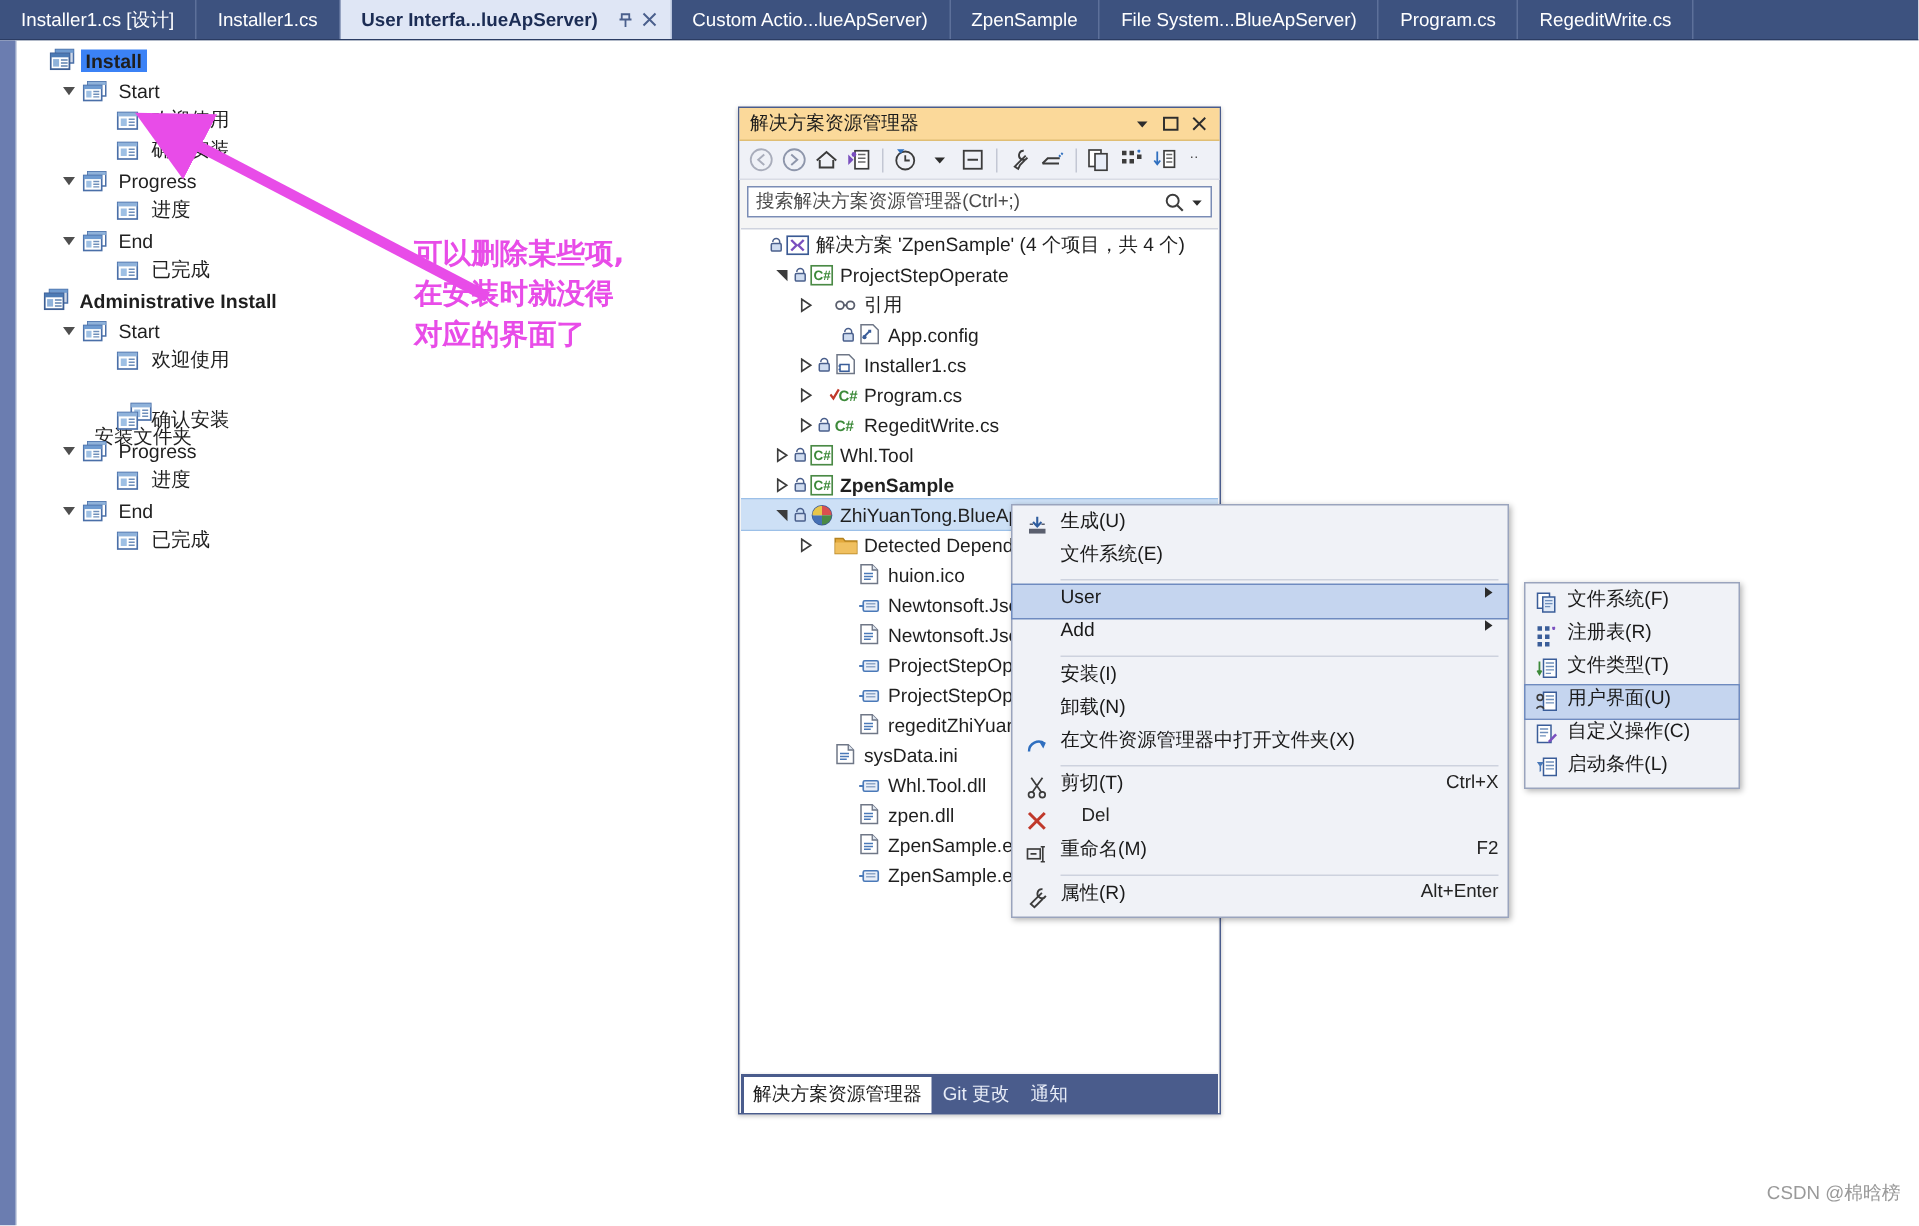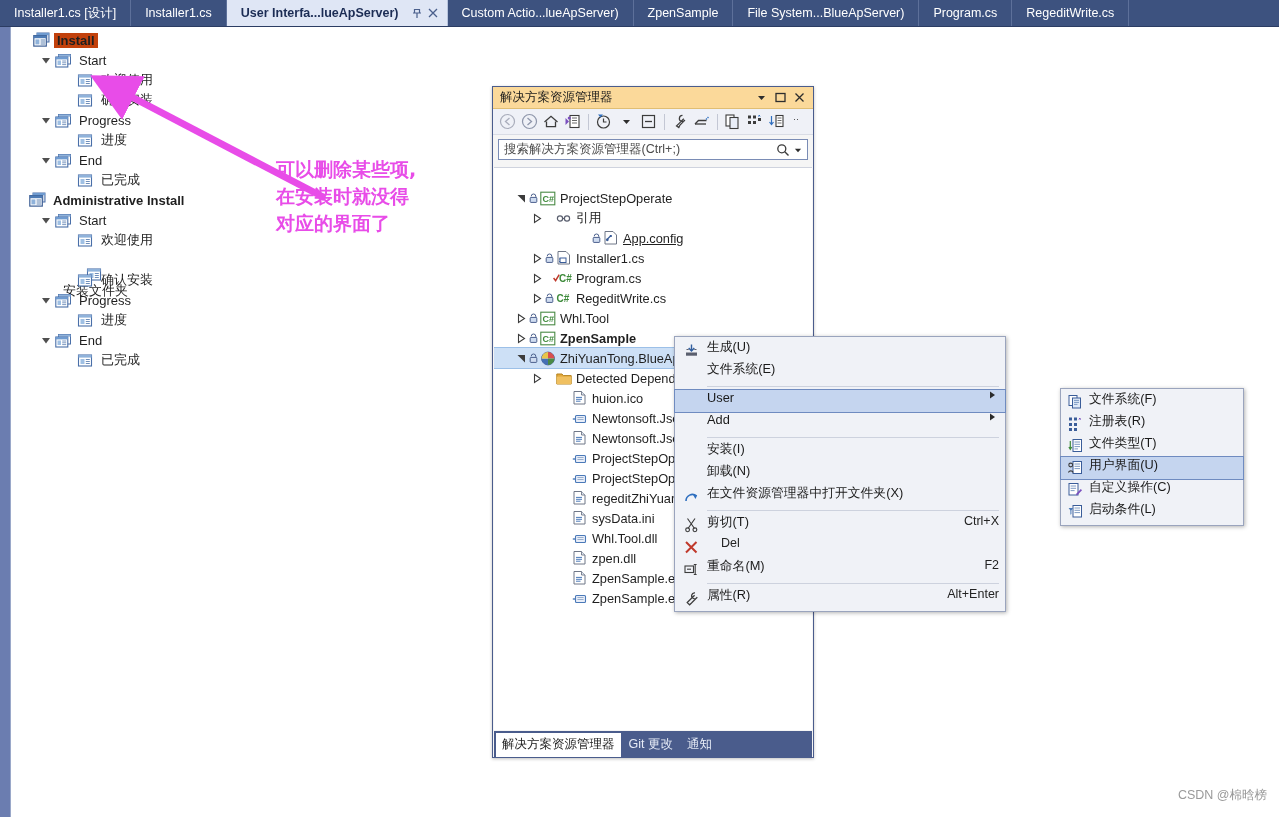--- a/index.html
+++ b/index.html
@@ -51,34 +51,34 @@
     position:absolute; height:20px; display:flex; align-items:center;
     font-size:13px; color:#1f1f1f; white-space:nowrap;
   }
   .chev {
     width:16px; height:16px; display:inline-flex; align-items:center; justify-content:center;
     color:#4f4f4f; flex:0 0 auto;
   }
   .tree-ico { width:18px; height:16px; display:inline-flex; align-items:center; justify-content:center; flex:0 0 auto; margin-right:4px;}
   .tree-label { padding:0 3px; }
   .tree-row.root > .tree-label { font-weight:bold; }
-  .tree-row.selected > .tree-label { background:#c2410c; }
+  .tree-row.selected > .tree-label { background:#3b82f6; }
 
   
   #annot-svg { position:absolute; left:0; top:0; width:1279px; height:817px; pointer-events:none; }
   #annot-text {
     position:absolute; left:276px; top:156px;
     color:#e84ce8; font-size:19px; font-weight:bold; line-height:27px;
     font-family: "DejaVu Sans", sans-serif;
     white-space:pre;
   }
 
   
   #solexp {
-    position:absolute; left:492px; top:86px; width:322px; height:672px;
+    position:absolute; left:492px; top:71px; width:322px; height:672px;
     background:#f5f5f5; border:1px solid #4a5c8c;
     box-shadow:0 1px 3px rgba(0,0,0,.25);
   }
   #se-title {
     height:22px; background:#fbd99a; display:flex; align-items:center;
     padding:0 4px 0 7px; border-bottom:1px solid #e0be74;
   }
   #se-title .t { flex:1; font-size:12.5px; color:#1b1b1b; }
   .se-winbtn { width:19px; height:18px; display:flex; align-items:center; justify-content:center; color:#3a3a3a;}
   #se-toolbar {
@@ -126,21 +126,21 @@
     padding:0 6px 0 0;
   }
   .mi.hl { background:#c5d5ef; outline:1px solid #6f8bc0; }
   .mi-ico { width:32px; display:flex; align-items:center; justify-content:center; flex:0 0 auto; }
   .mi-label { flex:1; }
   .mi-key { color:#232323; font-size:12.5px; padding-left:14px; }
   .mi-arrow { width:14px; text-align:center; font-size:9px; color:#2b2b2b; }
   .msep { height:1px; background:#cdd2de; margin:3px 6px 3px 32px; }
 
   #submenu {
-    position:absolute; left:1060px; top:388px; width:184px;
+    position:absolute; left:1016px; top:388px; width:144px;
     background:#f0f2f7; border:1px solid #9aa4bd; padding:2px 0;
     box-shadow:1px 1px 4px rgba(0,0,0,.3);
   }
   #submenu .mi-ico { width:28px; }
 
   
   #watermark {
     position:absolute; right:12px; bottom:13px;
     font-size:12.5px; color:#9a9a9a;
   }
@@ -604,20 +604,40 @@
           </svg>
       </div>
       <div style="display:flex;align-items:center;padding:0 2px 0 4px;">
         <svg width="8" height="8" viewBox="0 0 9 9">
             <polygon points="1,3 8,3 4.5,7" fill="#2d2d2d"></polygon>
           </svg>
       </div>
     </div>
 
     <div id="se-tree">
+        <div class="se-row" style="top: 0px; padding-left: 4px;">
+          <span class="se-exp"></span>
+          <span class="se-lock">
+            <span style="display: inline-flex; align-items: center; justify-content: center;">
+              <svg width="9" height="12" viewBox="0 0 9 12">
+                <path d="M2.2 4.3 a2.3 2.3 0 0 1 4.6 0 v1.4" fill="none" stroke="#4a5f8c" stroke-width="1"></path>
+                <rect x="1.2" y="5.4" width="6.6" height="5" rx="0.8" fill="#cfdcf0" stroke="#4a5f8c" stroke-width="1"></rect>
+              </svg>
+            </span>
+          </span>
+          <span class="se-ico">
+            <span style="display: inline-flex; align-items: center; justify-content: center;">
+              <svg width="16" height="15" viewBox="0 0 16 15">
+                <rect x="0.8" y="1.5" width="14" height="12" fill="#ffffff" stroke="#3b5a94" stroke-width="1.1"></rect>
+                <path d="M3.5 4 L7 7.5 L3.5 11 M11.8 4 L8.3 7.5 L11.8 11" stroke="#7a4fbf" stroke-width="1.6" fill="none"></path>
+              </svg>
+            </span>
+          </span>
+          <span class="se-label">解决方案 'ZpenSample' (4 个项目，共 4 个)</span>
+        </div>
         <div class="se-row" style="top: 20px; padding-left: 20px;">
           <span class="se-exp">
             <svg width="11" height="11" viewBox="0 0 11 11">
               <polygon points="1.5,2 9,2 9,9.5" fill="#3c3c3c"></polygon>
             </svg>
           </span>
           <span class="se-lock">
             <span style="display: inline-flex; align-items: center; justify-content: center;">
               <svg width="9" height="12" viewBox="0 0 9 12">
                 <path d="M2.2 4.3 a2.3 2.3 0 0 1 4.6 0 v1.4" fill="none" stroke="#4a5f8c" stroke-width="1"></path>
@@ -646,21 +666,21 @@
             <span style="display: inline-flex; align-items: center; justify-content: center;">
               <svg width="16" height="15" viewBox="0 0 16 15">
                 <circle cx="4" cy="7.5" r="2.6" fill="none" stroke="#5a5f6e" stroke-width="1.2"></circle>
                 <circle cx="11" cy="7.5" r="2.6" fill="none" stroke="#5a5f6e" stroke-width="1.2"></circle>
                 <path d="M6.6 7.5 h1.8" stroke="#5a5f6e" stroke-width="1.2"></path>
               </svg>
             </span>
           </span>
           <span class="se-label">引用</span>
         </div>
-        <div class="se-row" style="top: 60px; padding-left: 83px; text-decoration: underline;">
+        <div class="se-row" style="top: 60px; padding-left: 52px;">
           <span class="se-exp"></span>
           <span class="se-lock">
             <span style="display: inline-flex; align-items: center; justify-content: center;">
               <svg width="9" height="12" viewBox="0 0 9 12">
                 <path d="M2.2 4.3 a2.3 2.3 0 0 1 4.6 0 v1.4" fill="none" stroke="#4a5f8c" stroke-width="1"></path>
                 <rect x="1.2" y="5.4" width="6.6" height="5" rx="0.8" fill="#cfdcf0" stroke="#4a5f8c" stroke-width="1"></rect>
               </svg>
             </span>
           </span>
           <span class="se-ico">
@@ -908,21 +928,21 @@
             <span style="display: inline-flex; align-items: center; justify-content: center;">
               <svg width="16" height="16" viewBox="0 0 16 16">
                 <path d="M2 1.5 h7.5 l3.5 3.5 v9 h-11 Z" fill="#ffffff" stroke="#6f7787" stroke-width="1"></path>
                 <path d="M9.5 1.5 v3.5 h3.5" fill="#dfe6f0" stroke="#6f7787" stroke-width="0.9"></path>
                 <path d="M4 7.4 h6M4 9.3 h6M4 11.2 h4.5" stroke="#4a79b8" stroke-width="1"></path>
               </svg>
             </span>
           </span>
           <span class="se-label">regeditZhiYuanTong.reg</span>
         </div>
-        <div class="se-row" style="top: 340px; padding-left: 52px;">
+        <div class="se-row" style="top: 340px; padding-left: 36px;">
           <span class="se-exp"></span>
           <span class="se-lock"></span>
           <span class="se-ico">
             <span style="display: inline-flex; align-items: center; justify-content: center;">
               <svg width="16" height="16" viewBox="0 0 16 16">
                 <path d="M2 1.5 h7.5 l3.5 3.5 v9 h-11 Z" fill="#ffffff" stroke="#6f7787" stroke-width="1"></path>
                 <path d="M9.5 1.5 v3.5 h3.5" fill="#dfe6f0" stroke="#6f7787" stroke-width="0.9"></path>
                 <path d="M4 7.4 h6M4 9.3 h6M4 11.2 h4.5" stroke="#4a79b8" stroke-width="1"></path>
               </svg>
             </span>

